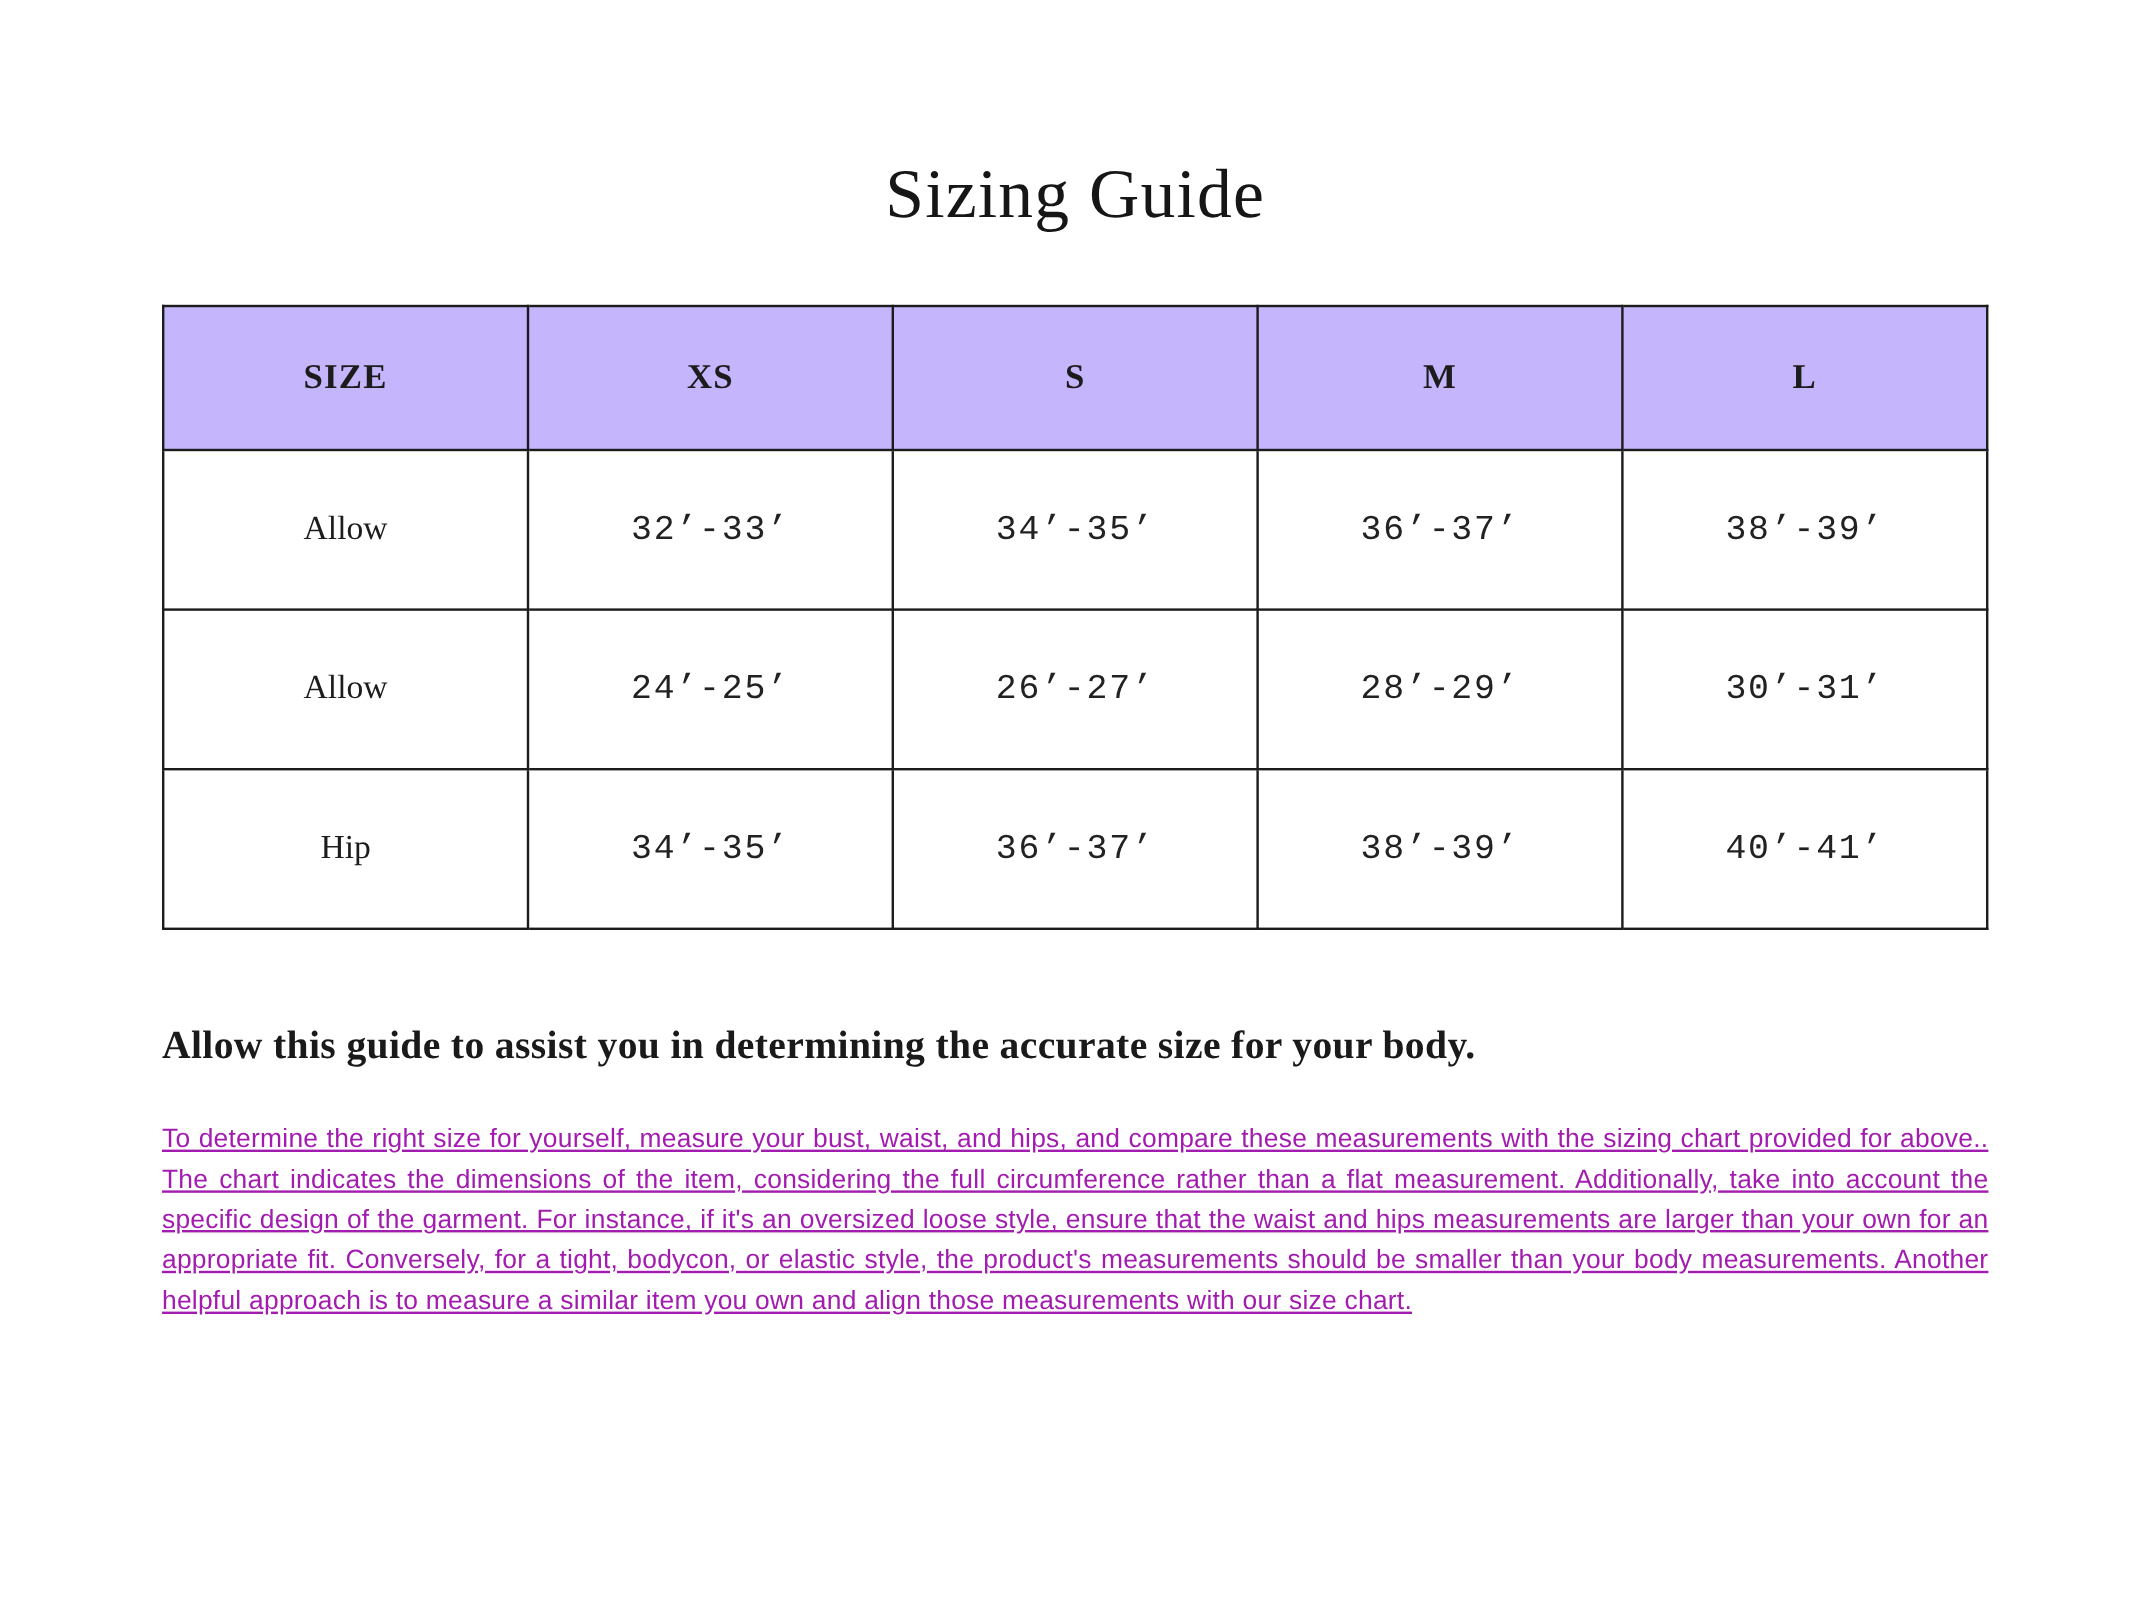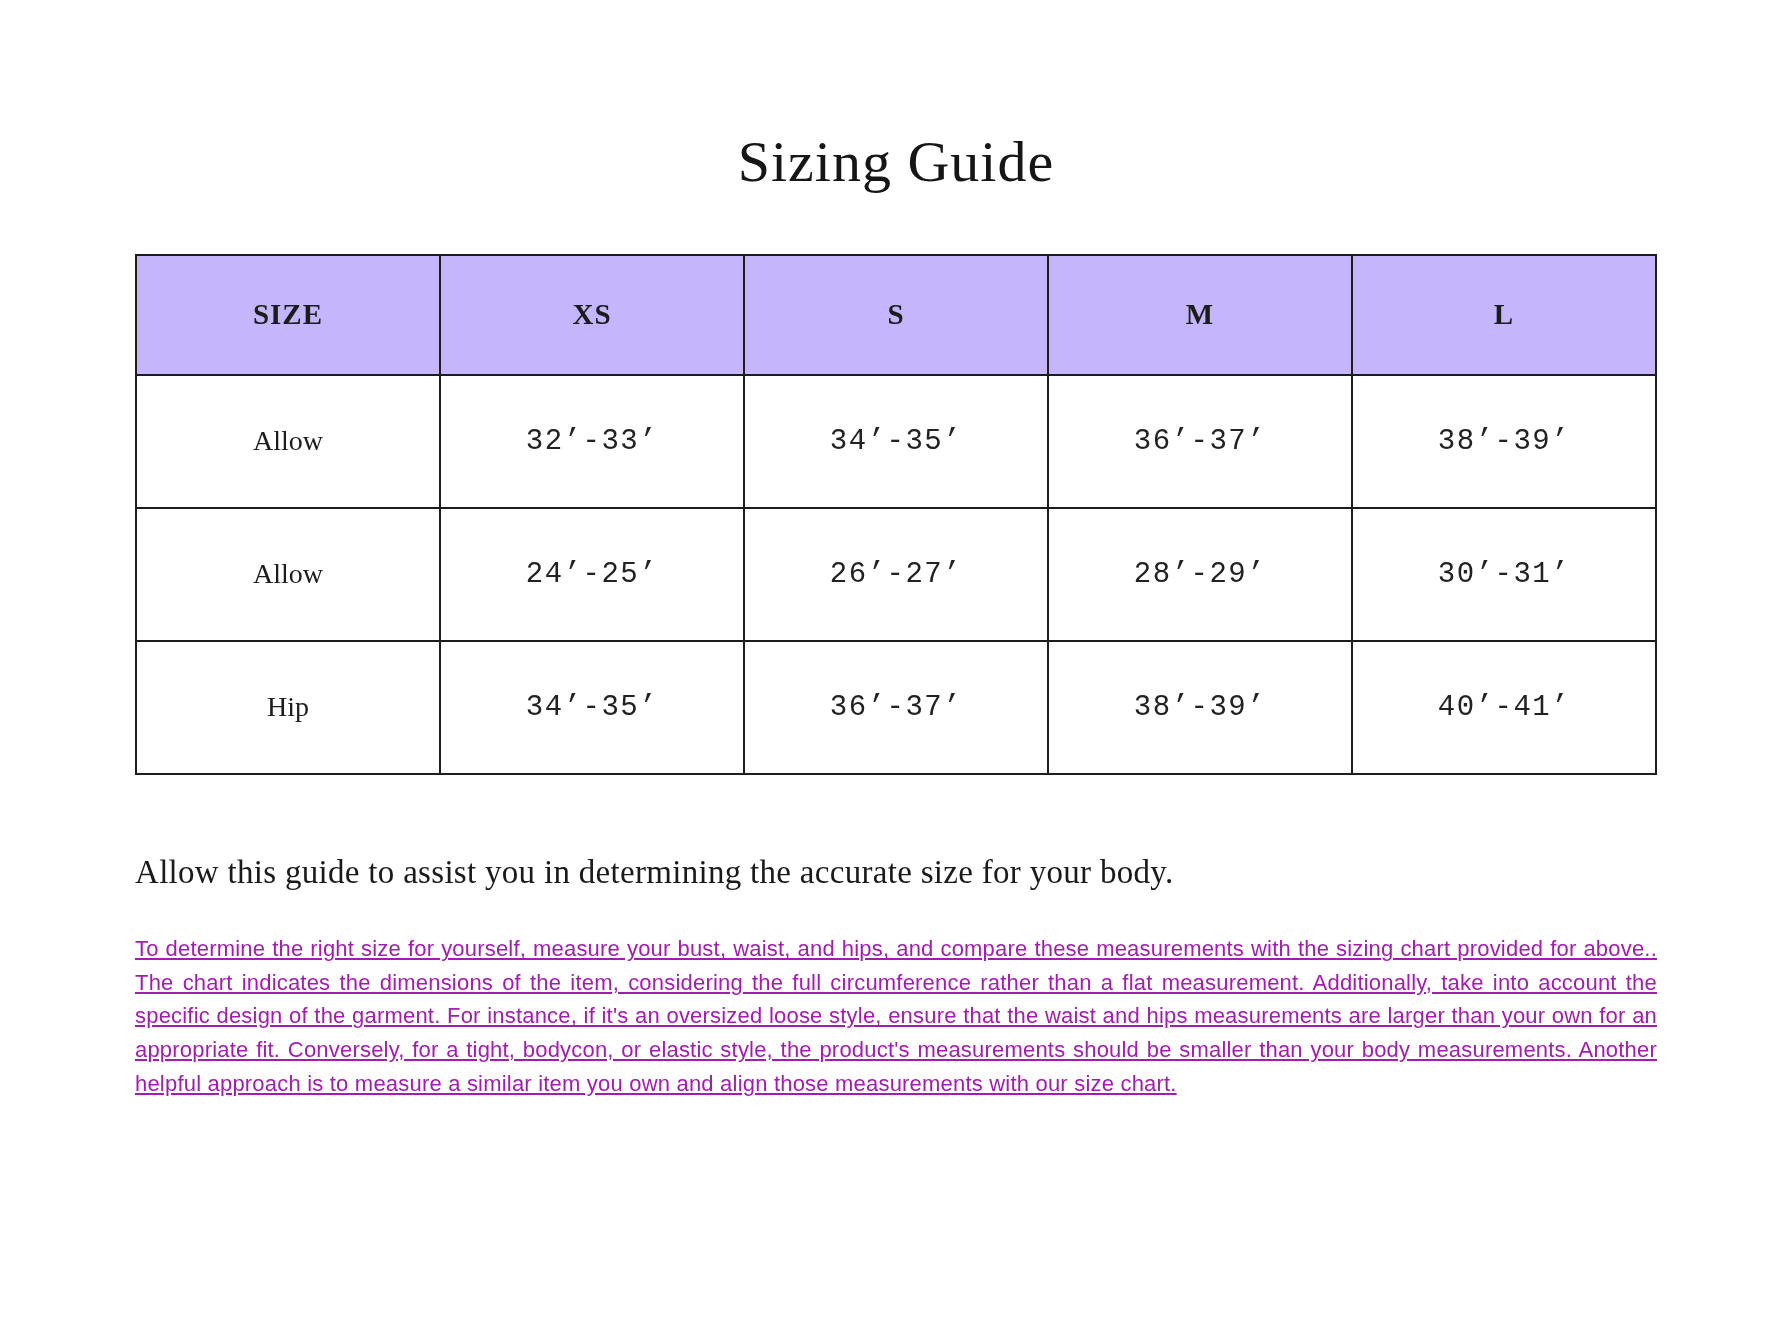--- a/index.html
+++ b/index.html
@@ -61,21 +61,21 @@
     color: #1c1c1c;
   }
   td.size-value {
     font-family: Liberation Mono, monospace;
     font-size: 29px;
     letter-spacing: 1.5px;
     color: #222222;
   }
   .guide-subheading {
     font-family: "Liberation Serif", serif;
-    font-weight: 400;
+    font-weight: 700;
     font-size: 33px;
     color: #1a1a1a;
     margin: 0;
     margin-top: 78px;
     letter-spacing: 0.3px;
     line-height: 1.2;
   }
   .guide-paragraph {
     margin: 0;
     margin-top: 40px;

